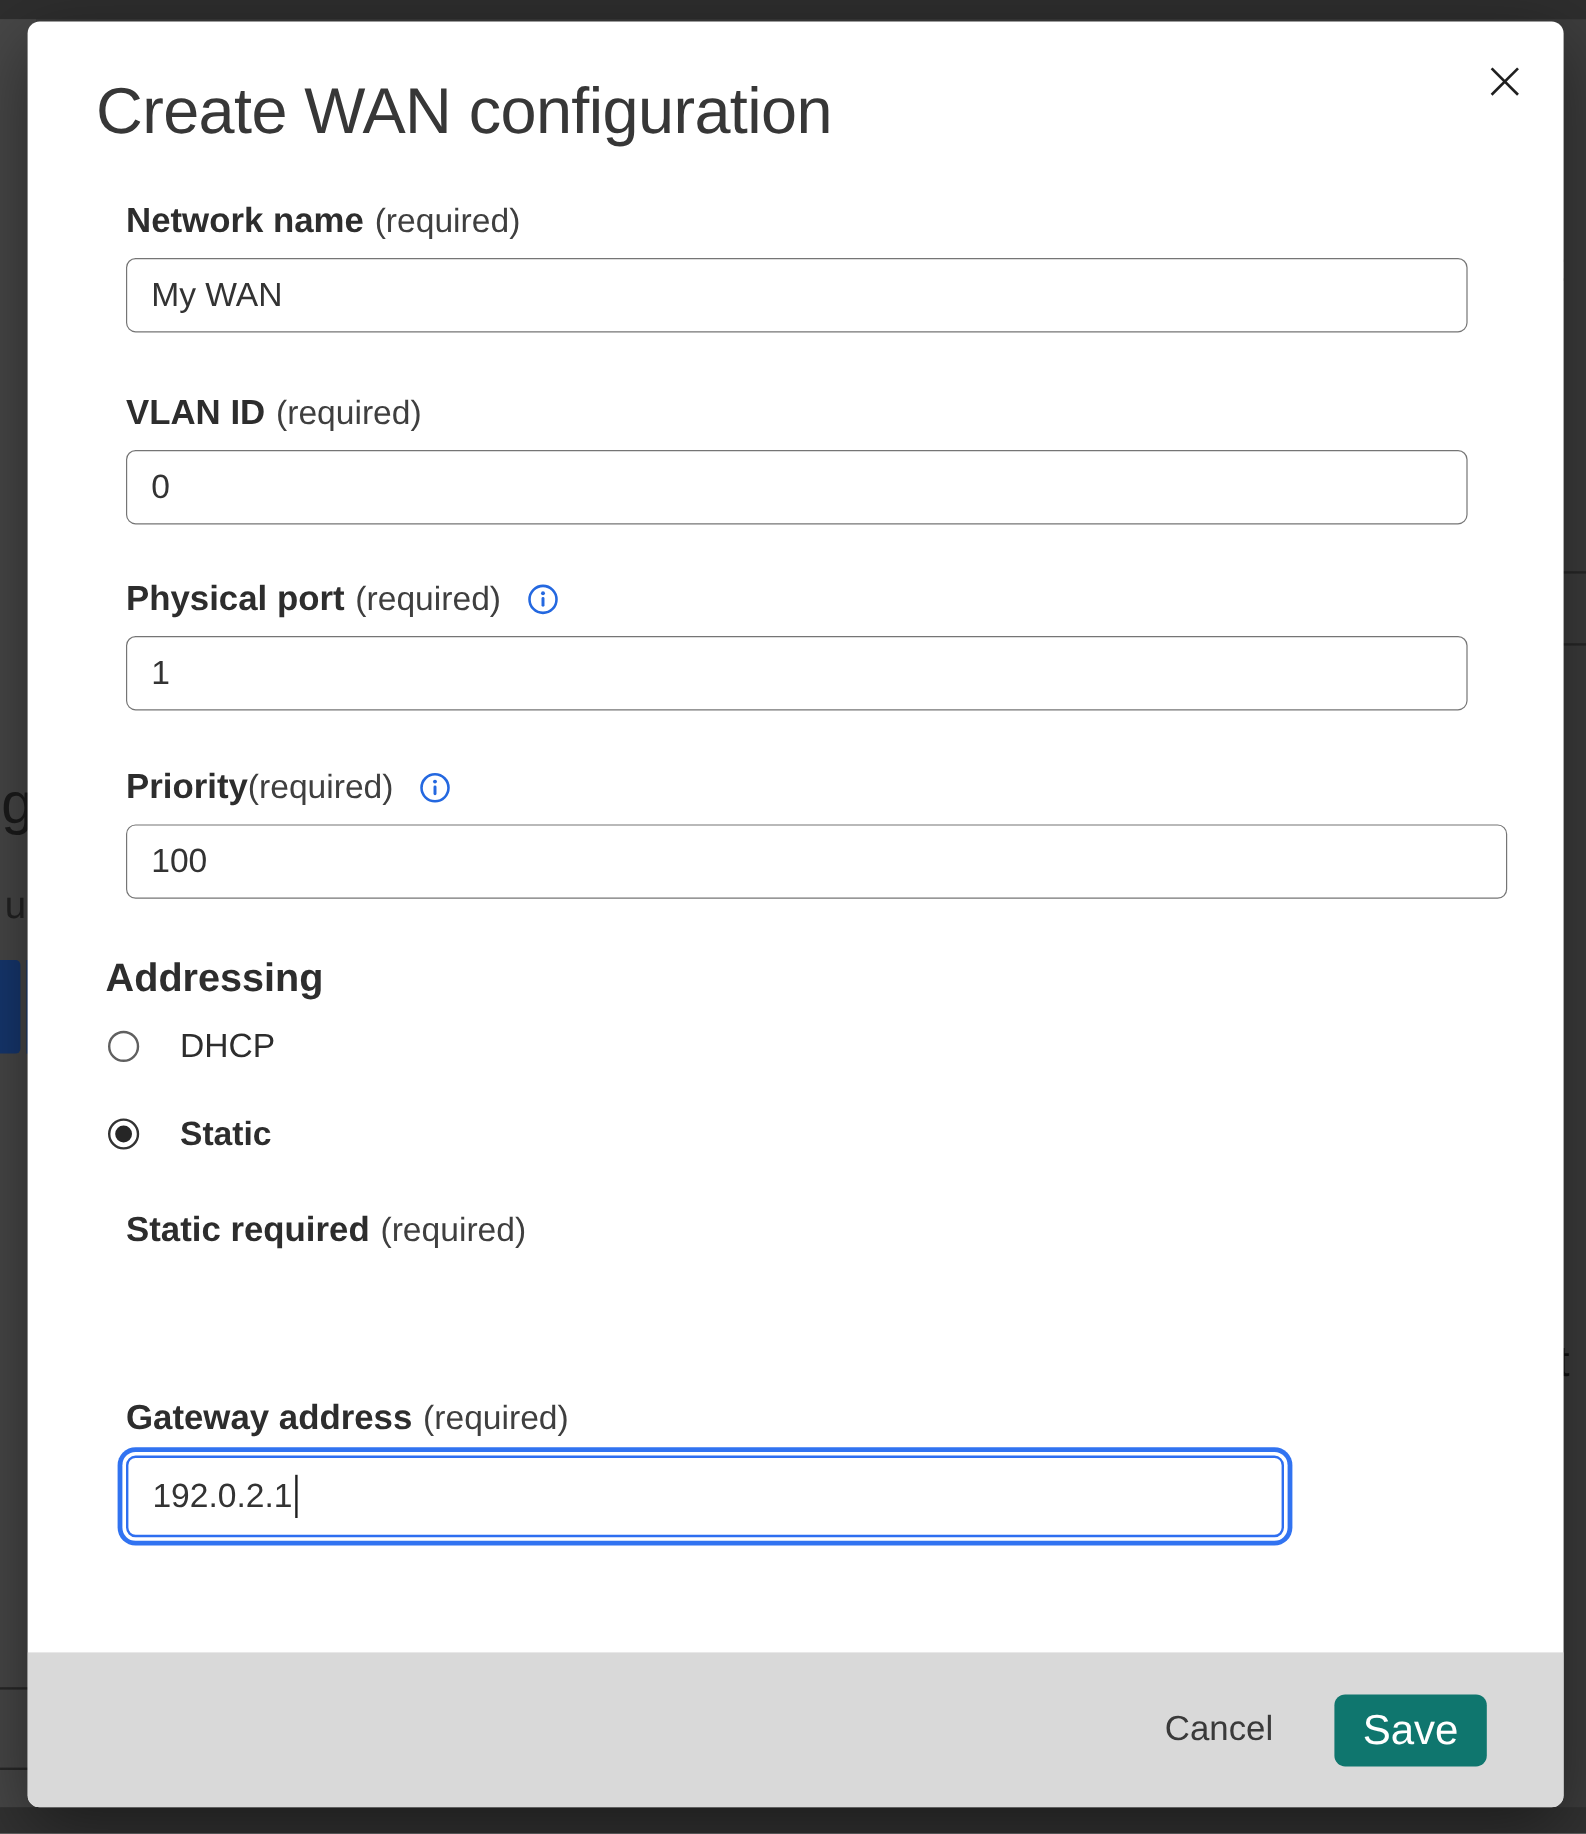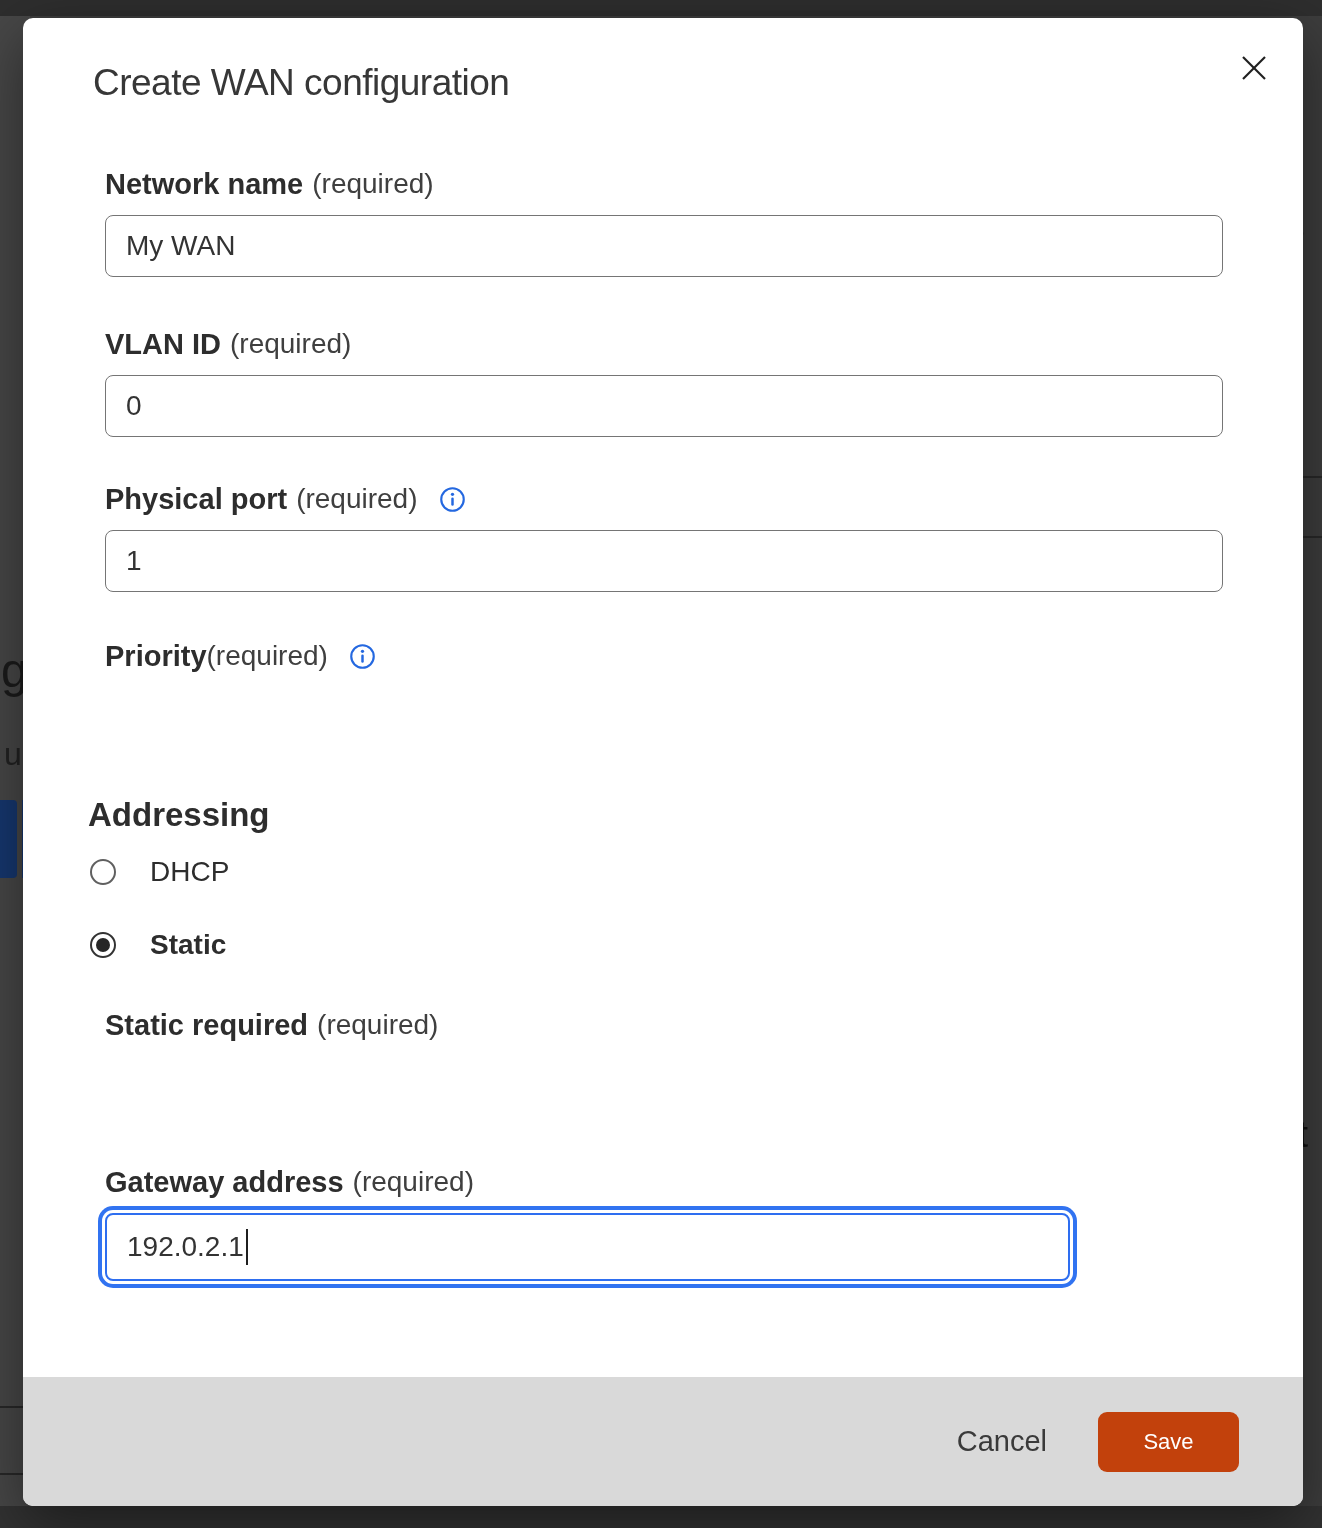--- a/index.html
+++ b/index.html
@@ -30,22 +30,22 @@
   .bg-line-l2 { left: 0; top: 1473px; width: 24px; }
 
   
   .modal {
     position: absolute; left: 23px; top: 18px; width: 1280px; height: 1488px;
     background: #ffffff; border-radius: 10px; z-index: 2;
     box-shadow: 0 18px 60px rgba(0,0,0,0.45);
     overflow: hidden;
   }
   .dialog-title {
-    position: absolute; left: 70px; top: 44px;
-    font-size: 37px; font-weight: 400; color: #373737; letter-spacing: -0.5px;
+    position: absolute; left: 57px; top: 44px;
+    font-size: 54px; font-weight: 400; color: #373737; letter-spacing: -0.5px;
   }
   .close-btn {
     position: absolute; top: 34px; right: 33px; width: 32px; height: 32px;
     background: none; border: none; cursor: pointer; padding: 0;
     display: flex; align-items: center; justify-content: center;
   }
   .close-btn svg { display: block; }
 
   .group { position: absolute; left: 82px; }
   .label-row { display: flex; align-items: center; height: 32px; margin-bottom: 15px; }
@@ -88,22 +88,22 @@
   .footer {
     position: absolute; left: 0; top: 1359px; width: 1280px; height: 129px;
     background: #d9d9d9; display: flex; align-items: center; justify-content: flex-end;
     padding-right: 64px; gap: 49px;
   }
   .cancel-btn {
     background: none; border: none; font-family: inherit;
     font-size: 29px; color: #3a3a3a; cursor: pointer; padding: 6px 2px;
   }
   .save-btn {
-    width: 141px; height: 60px; border: none; border-radius: 9px;
-    background: #c2410c; color: #ffffff; font-family: inherit; font-size: 22px;
+    width: 127px; height: 60px; border: none; border-radius: 9px;
+    background: #0f766e; color: #ffffff; font-family: inherit; font-size: 35px;
     cursor: pointer; display: flex; align-items: center; justify-content: center;
   }
 </style>
 </head>
 <body>
 
 <div class="stage">
 
   <div class="backdrop">
     <div class="bg-topband"></div>
@@ -168,20 +168,21 @@
         <span class="lbl">Priority</span>
         <span class="req nospace">(required)</span>
         <span class="info">
           <svg width="27" height="27" viewBox="0 0 24 24">
             <circle cx="12" cy="12" r="10" fill="none" stroke="#2468e0" stroke-width="1.9"></circle>
             <circle cx="12" cy="7.4" r="1.45" fill="#2468e0"></circle>
             <rect x="10.9" y="10.3" width="2.2" height="7.2" rx="1.1" fill="#2468e0"></rect>
           </svg>
         </span>
       </div>
+      <input class="tb w-wide" type="text" readonly="" value="100" style="">
     </div>
 
     <div class="section-heading" style="top:778px">Addressing</div>
 
     <div class="radio-row" style="top:840px">
       <span class="radio">
           <span class="dot"></span>
         </span>
       <span class="radio-label">DHCP</span>
     </div>

